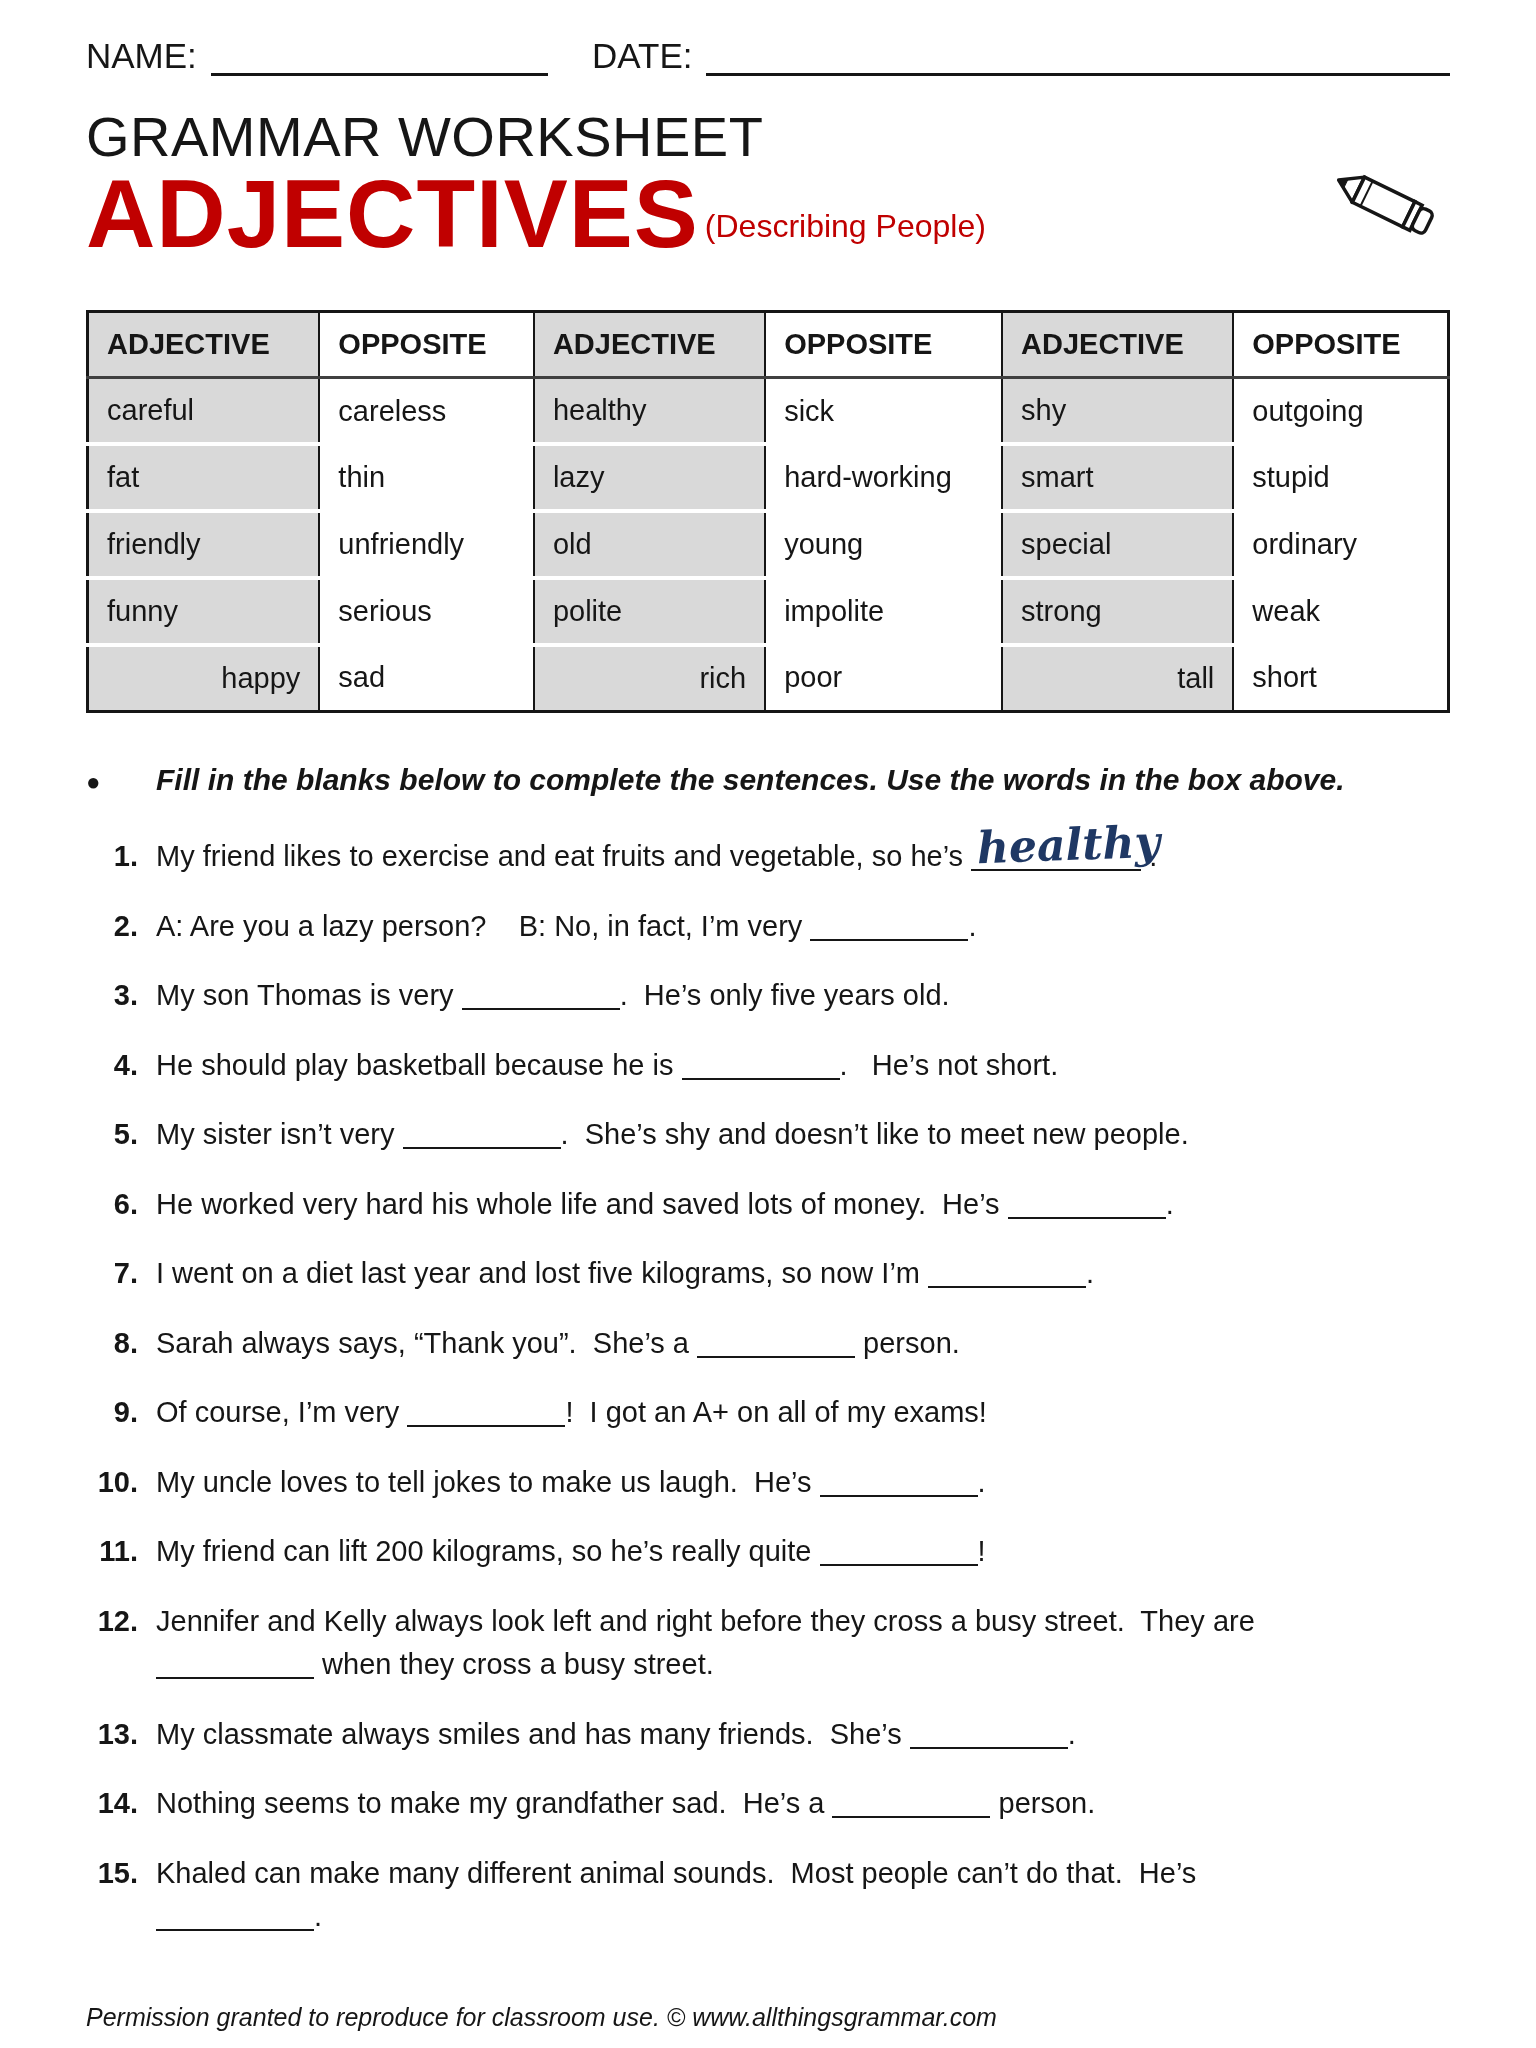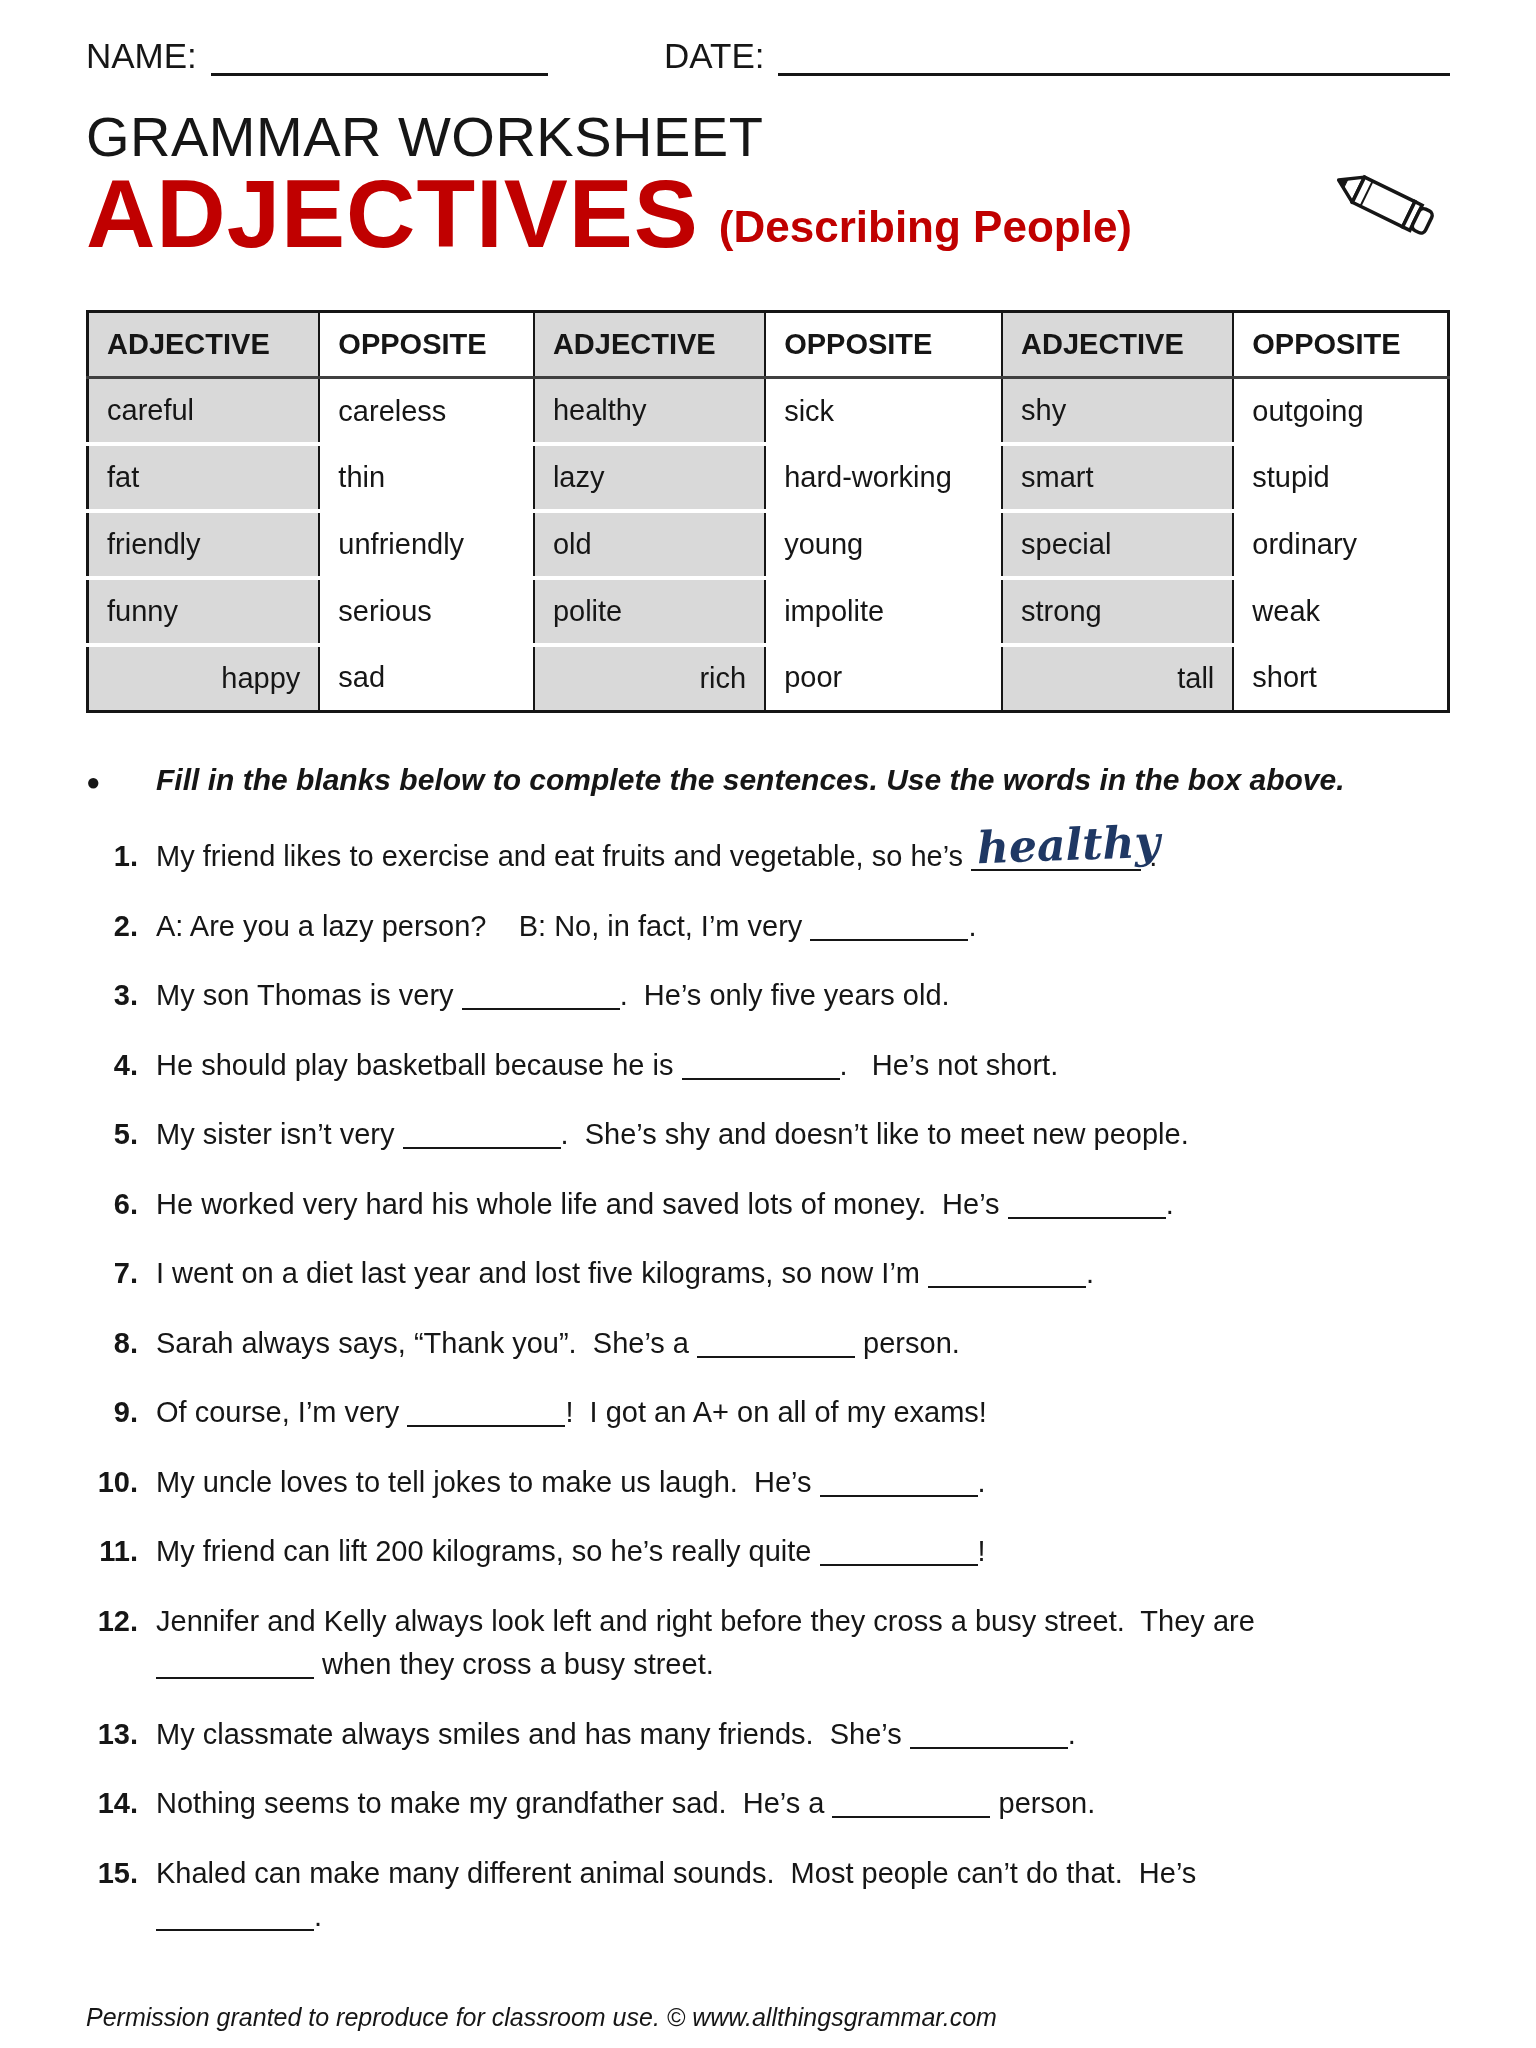--- a/index.html
+++ b/index.html
@@ -7,27 +7,27 @@
     width: 1536px; height: 2048px; background: #ffffff;
     font-family: "Liberation Sans", sans-serif; color: #161616;
     position: relative; overflow: hidden;
     --red: #c00000; --gray: #d9d9d9; --blue: #1f3864;
   }
   .page { padding: 36px 86px 0; }
 
   .topline { display: flex; align-items: flex-end; font-weight: normal; font-size: 35px; }
   .field { display: flex; align-items: flex-end; }
   .field-name { width: 462px; }
-  .field-date { flex: 1; margin-left: 116px; }
+  .field-date { flex: 1; margin-left: 44px; }
   .uline { flex: 1; border-bottom: 3px solid #161616; margin-left: 14px; height: 34px; }
 
   .ws-type { margin-top: 30px; font-size: 56px; font-weight: normal; letter-spacing: 0.5px; line-height: 1.1; }
   .title-row { display: flex; align-items: center; margin-top: -4px; }
   .main-title { font-size: 96px; font-weight: bold; color: var(--red); letter-spacing: 1px; line-height: 1.05; }
-  .subtitle { font-size: 44px; font-weight: bold; color: var(--red); margin-left: 20px; padding-top: 26px; }
+  .subtitle { font-size: 32px; font-weight: normal; color: var(--red); margin-left: 6px; padding-top: 26px; }
   .pencil { margin-left: auto; transform: translateY(-8px); }
 
   table.words { width: 100%; border-collapse: collapse; margin-top: 46px; font-size: 29px; border: 3px solid #161616; }
   .words th, .words td { padding: 15px 18px; text-align: left; }
   .words th { font-weight: bold; border-bottom: 3px solid #404040; }
   .words th + th, .words td + td { border-left: 2px solid #161616; }
   .words .gray { background: var(--gray); }
   .words tbody td.gray { border-bottom: 4px solid #ffffff; }
   .words tbody tr:last-child td.gray { border-bottom: none; text-align: right; }
 

